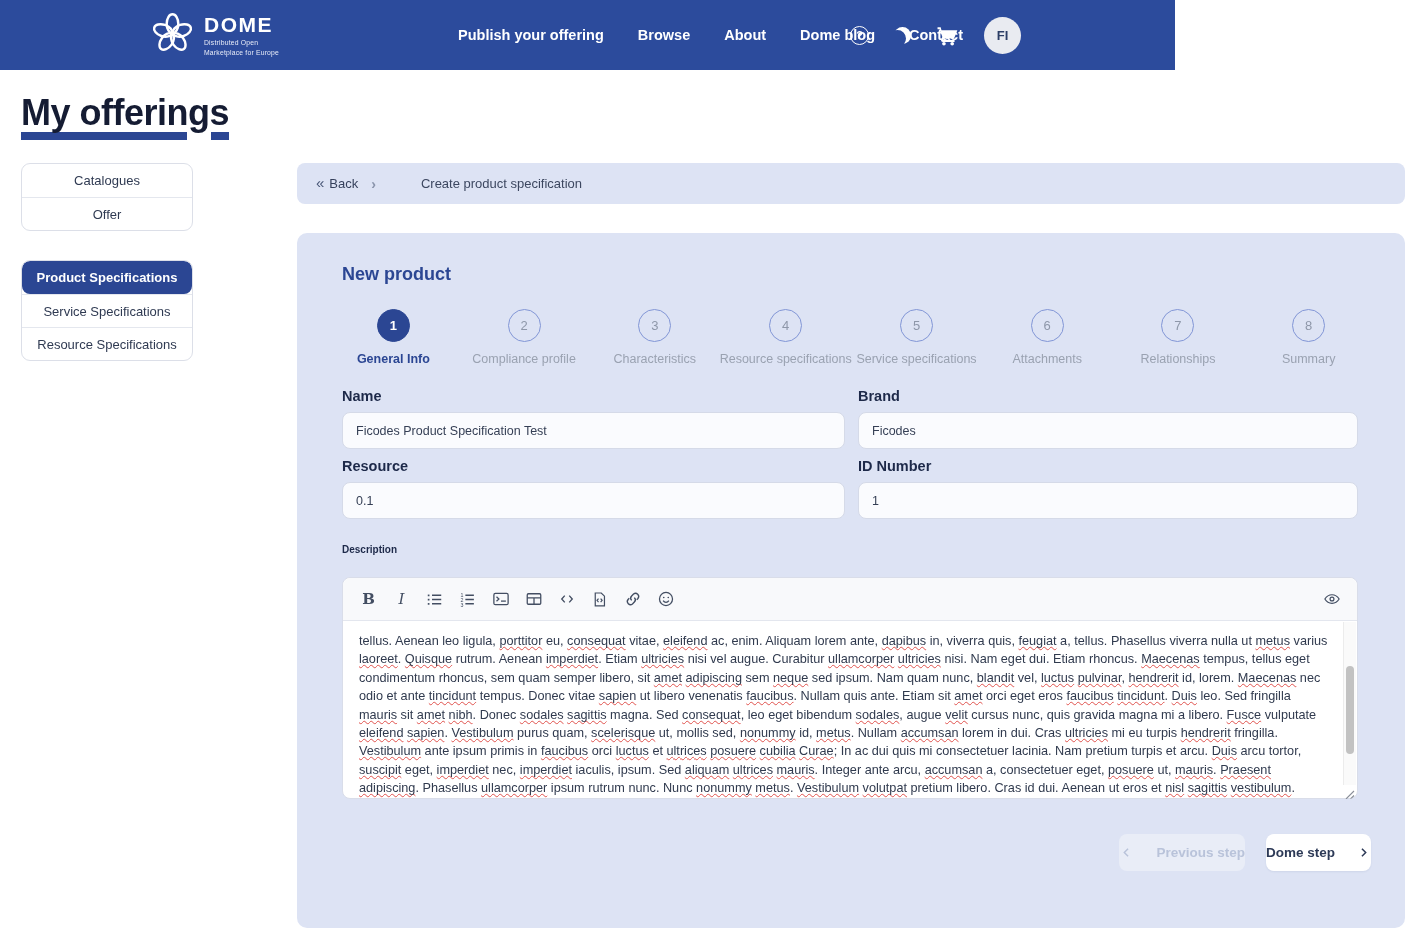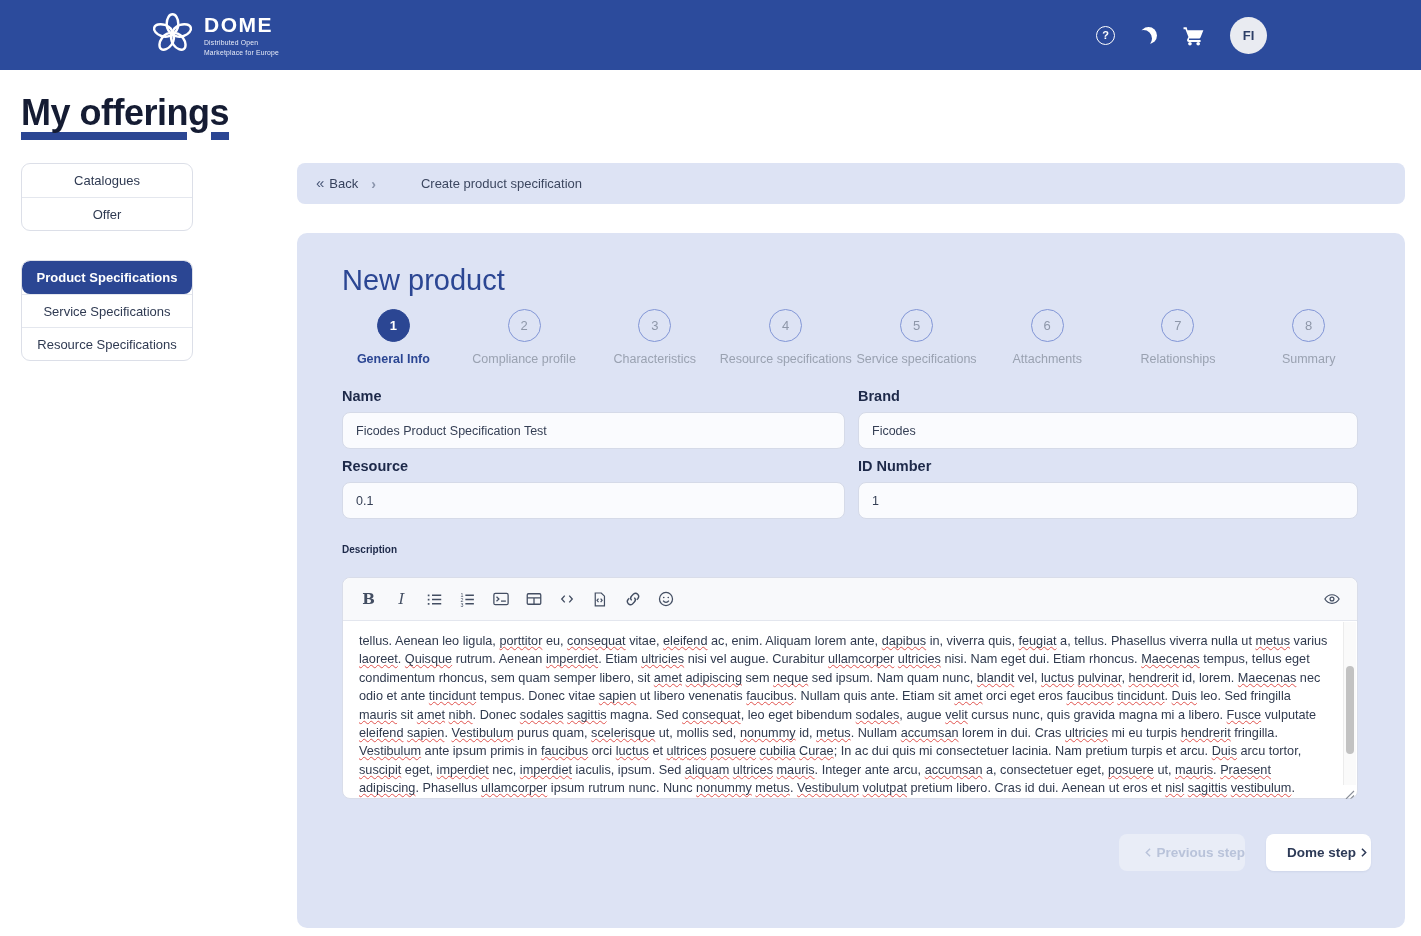--- a/index.html
+++ b/index.html
@@ -1,21 +1,21 @@
 <!DOCTYPE html>
 <html><head>
 <meta charset="utf-8">
 <style>
   * { margin:0; padding:0; box-sizing:border-box; }
   html,body { width:1421px; height:936px; background:#ffffff;
     font-family:"Liberation Sans", sans-serif; }
   .page { position:relative; width:1421px; height:936px; overflow:hidden; }
 
   
-  .navbar { position:absolute; left:0; top:0; width:1421px; height:70px;
+  .navbar { position:absolute; left:0; top:0; width:1175px; height:70px;
     background:#2c4b9c; }
   .logo { position:absolute; left:150px; top:11px; display:flex; align-items:center; gap:9px; cursor:pointer; }
   .logo-text .brand { color:#fff; font-size:21px; font-weight:800; letter-spacing:1.5px; line-height:1; }
   .logo-text .tagline { color:#e8ecf8; font-size:6.8px; line-height:1.35; margin-top:3px; letter-spacing:.2px; }
   .nav-links { position:absolute; left:458px; top:0; height:70px; display:flex; align-items:center; gap:34px; }
   .nav-link { color:#ffffff; font-size:14.5px; font-weight:600; cursor:pointer; white-space:nowrap; }
   .nav-right { position:absolute; right:154px; top:0; height:70px; display:flex; align-items:center; gap:25px; }
   .help { width:19px; height:19px; border:1.7px solid #fff; border-radius:50%;
     display:flex; align-items:center; justify-content:center; font-size:11px; font-weight:700; color:#fff; cursor:pointer; }
   .moon { width:17px; height:17px; border-radius:50%; box-shadow:inset -5px 3px 0 0 #ffffff; cursor:pointer; }
@@ -43,21 +43,21 @@
   .breadcrumb { position:absolute; left:297px; top:163px; width:1108px; height:41px;
     background:#dde3f4; border-radius:8px; display:flex; align-items:center; gap:13px; padding-left:19px; }
   .bc-back { display:flex; align-items:center; gap:7px; cursor:pointer; color:#36415c; font-size:13px; }
   .bc-chevrons { font-size:15px; color:#4a5878; letter-spacing:-2px; line-height:1; margin-top:-2px; }
   .bc-sep { color:#8a94ab; font-size:14px; font-weight:600; }
   .bc-current { color:#3c4760; font-size:13px;margin-left:32px; }
 
   
   .panel { position:absolute; left:297px; top:233px; width:1108px; height:695px;
     background:#dde3f4; border-radius:10px; }
-  .panel-title { position:absolute; left:45px; top:31px; font-size:29px; font-weight:400; color:#2b4693; }
+  .panel-title { position:absolute; left:45px; top:31px; font-size:18px; font-weight:700; color:#2b4693; }
 
   
   .stepper { position:absolute; left:31px; top:76px; width:1046px; display:flex; justify-content:space-between; }
   .step { width:131px; display:flex; flex-direction:column; align-items:center; gap:10px; cursor:pointer; }
   .step-circle { width:33px; height:33px; border-radius:50%; border:1.5px solid #8296d6;
     display:flex; align-items:center; justify-content:center; font-size:13px; color:#8e97a9; }
   .step-label { font-size:12.5px; color:#9aa2b1; text-align:center; white-space:nowrap; }
   .step.active .step-circle { background:#2b4693; border-color:#2b4693; color:#ffffff; font-weight:600; }
   .step.active .step-label { color:#2b4693; font-weight:600; }
 
@@ -90,21 +90,21 @@
   .sp { text-decoration:underline; text-decoration-style:wavy; text-decoration-color:#e0524d;
     text-decoration-thickness:1px; text-decoration-skip-ink:none; }
   .ta-scroll { position:absolute; right:1px; top:1px; bottom:14px; width:13px;
     background:#fafafa; border-left:1px solid #ececec; }
   .ta-thumb { position:absolute; left:2px; top:44px; width:8px; height:88px;
     background:#c2c2c2; border-radius:5px; cursor:grab; }
   .ta-resize { position:absolute; right:2px; bottom:2px; width:11px; height:11px; cursor:nwse-resize; }
 
   
   .wizard-actions { position:absolute; right:34px; top:601px; display:flex; gap:21px; }
-  .btn { height:37px; border-radius:8px; display:flex; align-items:center; justify-content:flex-end;
+  .btn { height:37px; border-radius:8px; display:flex; align-items:center; justify-content:space-between;
     font-size:13.5px; font-family:"Liberation Sans", sans-serif; border:none; cursor:pointer; }
   .btn-prev { width:126px; background:#e9edf7; color:#b9c3da; font-weight:600; cursor:default; }
   .btn-prev svg { stroke:#b9c3da; }
   .btn-next { width:105px; background:#ffffff; color:#2d3a57; font-weight:600;
     box-shadow:0 1px 2px rgba(40,60,120,.08); }
   .btn-next svg { stroke:#2d3a57; }
 </style>
 </head>
 <body>
 
@@ -123,20 +123,27 @@
       </span>
       <span class="logo-text">
         <div class="brand">DOME</div>
         <div class="tagline">
           <div>Distributed Open</div>
           <div>Marketplace for Europe</div>
         </div>
       </span>
     </div>
 
+    <nav class="nav-links">
+      <a class="nav-link">Publish your offering</a>
+      <a class="nav-link">Browse</a>
+      <a class="nav-link">About</a>
+      <a class="nav-link">Dome blog</a>
+      <a class="nav-link">Contact</a>
+    </nav>
 
     <div class="nav-right">
       <div class="help">?</div>
       <div class="moon"></div>
       <div class="cart">
         <svg width="23" height="23" viewBox="0 0 24 24" fill="#ffffff">
           <path d="M7.3 15.2h10.2c.85 0 1.6-.53 1.9-1.32l2.9-7.38H5.7L4.9 3.4H1.6v2h2l3.1 8.2-1.2 2.2c-.75 1.37.23 3 1.78 3H19.4v-2H7.6c-.25 0-.42-.27-.3-.5z"></path>
           <circle cx="8.3" cy="20.6" r="1.9"></circle>
           <circle cx="16.9" cy="20.6" r="1.9"></circle>
         </svg>

